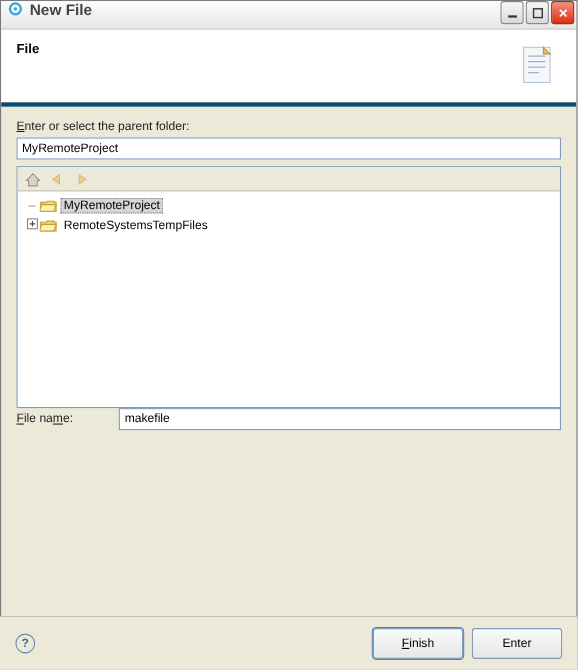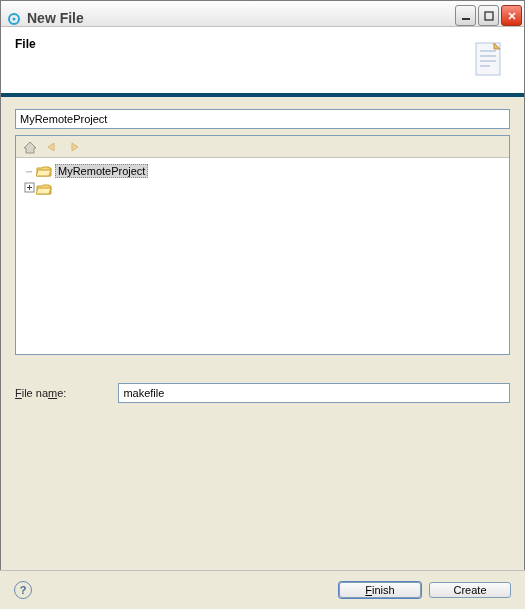--- a/index.html
+++ b/index.html
@@ -10,21 +10,21 @@
     background: #ece9d8;
     width: 525px;
     height: 609px;
     overflow: hidden;
     border: 1px solid #7a7a7a;
   }
   .titlebar {
     height: 26px;
     background: linear-gradient(#fdfdfd, #e6e6e6);
     display: flex;
-    align-items: flex-end;
+    align-items: flex-start;
     padding: 0 2px 0 6px;
     border-bottom: 1px solid #c0c0c0;
   }
   .titlebar .appicon {
     width: 14px; height: 14px; margin-right: 6px;
     display: flex; align-items: center; justify-content: center;
   }
   .titlebar .title {
     font-size: 14px; font-weight: bold; color: #444;
     flex: 1;
@@ -81,21 +81,21 @@
   .tree-row {
     display: flex; align-items: center;
     height: 18px; padding-left: 4px;
     font-size: 11px;
   }
   .tw { width: 14px; text-align:center; color:#666; font-family:monospace; }
   .twln { color:#aaa; }
   .foldericon { width:16px; height:14px; margin-right:3px; display:flex;align-items:center;justify-content:center; }
   .node-label { padding: 1px 3px; }
   .node-label.sel { background: #d6d6d6; border: 1px dotted #888; padding: 0 2px; }
-  .filename-row { display:flex; align-items:center; margin-top: 28px; gap: 12px; justify-content: center; }
+  .filename-row { display:flex; align-items:center; margin-top: 0; gap: 2px; justify-content: center; }
   .filename-row .label { margin: 0; white-space: nowrap; }
   .filename-row input { flex:1; }
   .adv-btn {
     margin-top: 12px;
     border: 1px solid #7f9db9;
     background: linear-gradient(#fafafa,#e8e8e8);
     padding: 4px 8px;
     font-size: 11px;
     font-family: inherit;
     border-radius: 2px;
@@ -108,21 +108,21 @@
     display: flex; align-items: center;
     background: #ece9d8;
   }
   .help {
     width: 18px; height: 18px; border: 1.5px solid #6a8bb5; border-radius: 50%;
     display: flex; align-items:center; justify-content:center;
     color: #4a6b95; font-weight: bold; font-size: 11px;
   }
   .spacer { flex: 1; }
   .btn {
-    min-width: 82px; height: 16px;
+    min-width: 82px; height: 28px;
     border: 1px solid #7f9db9;
     background: linear-gradient(#fafafa,#e6e6e6);
     font-size: 11px; font-family: inherit;
     border-radius: 3px;
     margin-left: 8px;
   }
   .btn.default { box-shadow: 0 0 0 1px #5a82c0; }
   .underline-first::first-letter { text-decoration: underline; }
 </style>
 </head>
@@ -165,20 +165,21 @@
       <line x1="14" y1="14" x2="30" y2="14" stroke="#9db0d0"></line>
       <line x1="14" y1="19" x2="30" y2="19" stroke="#9db0d0"></line>
       <line x1="14" y1="24" x2="30" y2="24" stroke="#9db0d0"></line>
       <line x1="14" y1="29" x2="24" y2="29" stroke="#9db0d0"></line>
     </svg>
   </div>
 </div>
 
 <div class="content">
 
+  <div class="label underline-first">Enter or select the parent folder:</div>
   <input type="text" class="textinput" value="MyRemoteProject" style="">
 
   <div class="treebox">
     <div class="tree-toolbar">
       <span class="tb-icon enabled">
         <svg width="14" height="14">
             <polygon points="7,2 13,8 11,8 11,13 3,13 3,8 1,8" fill="#d8d4c8" stroke="#9a968a"></polygon>
           </svg>
       </span>
       <span class="tb-icon">
@@ -210,32 +211,33 @@
               <line x1="3" y1="5.5" x2="8" y2="5.5" stroke="#444"></line>
               <line x1="5.5" y1="3" x2="5.5" y2="8" stroke="#444"></line>
             </svg>
         </span>
         <span class="foldericon">
           <svg width="16" height="14">
               <path d="M1 4 h5 l1 -1 h6 v1 h2 v8 h-14 z" fill="#f5d77a" stroke="#c8a030"></path>
               <path d="M2 6 h13 l-2 6 h-13 z" fill="#fff0b8" stroke="#c8a030"></path>
             </svg>
         </span>
+        <span class="node-label">RemoteSystemsTempFiles</span>
       </div>
     </div>
   </div>
 
   <div class="filename-row">
     <div class="label"><span style="text-decoration:underline">F</span><span>ile na</span><span style="text-decoration:underline">m</span><span>e:</span></div>
     <div style="flex:1; position:relative;padding-left:40px;">
       <input type="text" class="textinput" value="makefile" style="">
     </div>
   </div>
 
 
 </div>
 
 <div class="bottombar">
   <div class="help">?</div>
   <div class="spacer"></div>
   <button class="btn default"><span style="text-decoration:underline">F</span>inish</button>
-  <button class="btn">Create</button>
+  <button class="btn">Enter</button>
 </div>
 
 </body></html>

